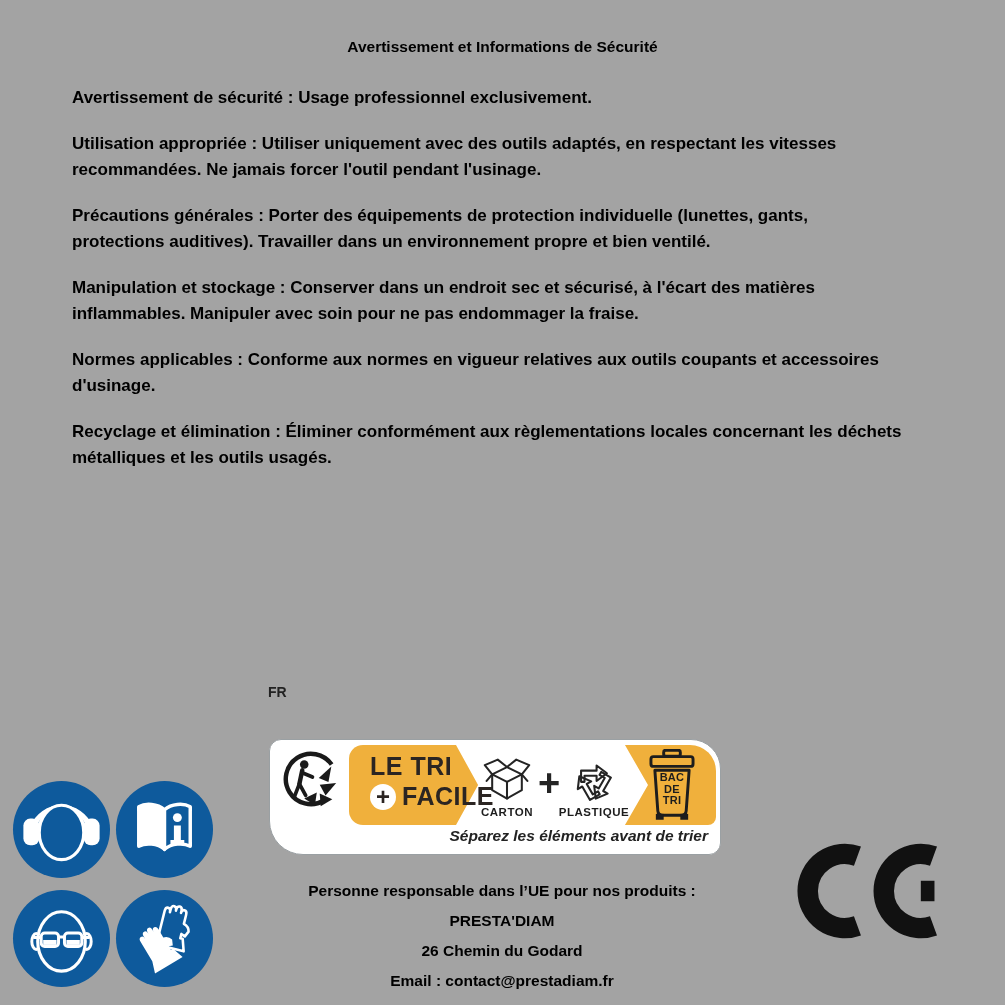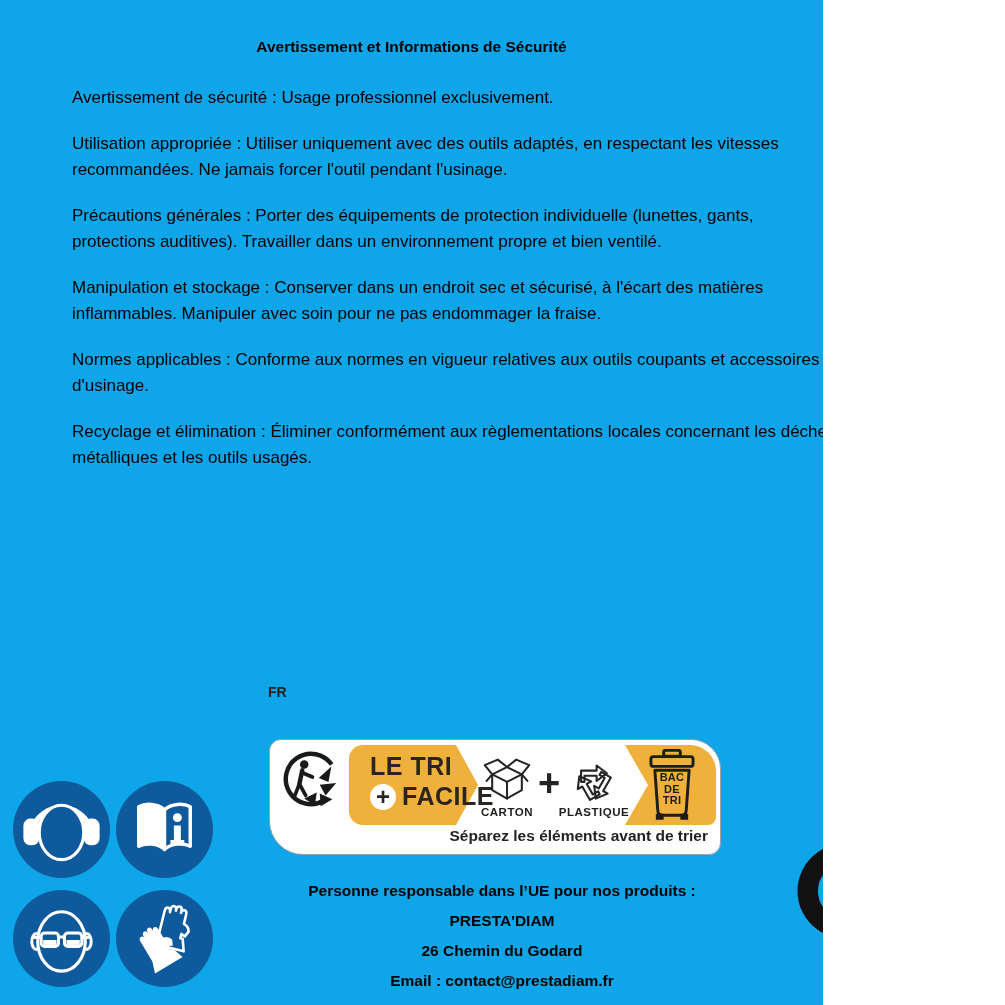--- a/index.html
+++ b/index.html
@@ -1,23 +1,23 @@
 <!DOCTYPE html>
 <html><head>
 <meta charset="utf-8">
 <style>
   html,body{margin:0;padding:0;background:#fff;}
-  .page{position:relative;width:823px;height:1005px;background:#0ea5e9;color:#000;
+  .page{position:relative;width:1005px;height:1005px;background:#a3a3a3;color:#000;
         font-family:"Liberation Sans", sans-serif;overflow:hidden;}
 
   .title{position:absolute;top:28px;left:0;right:0;text-align:center;
          font-size:15.5px;font-weight:bold;}
 
   .content{position:absolute;left:72px;top:85px;width:880px;}
-  .content p{margin:0 0 20px 0;font-size:17px;line-height:26px;white-space:pre-line;}
+  .content p{margin:0 0 20px 0;font-size:17px;line-height:26px;white-space:pre-line;font-weight:bold;}
 
   
   .picto-grid{position:absolute;left:12px;top:780px;display:grid;
               grid-template-columns:99px 99px;grid-gap:10px 4px;}
   .picto{width:99px;height:99px;}
   .picto svg{display:block;width:99px;height:99px;}
 
   
   .fr-code{position:absolute;left:268px;top:684px;font-size:14px;font-weight:bold;color:#222;}
   .tri-label{position:absolute;left:269px;top:739px;width:452px;height:116px;
@@ -35,21 +35,21 @@
   .plus-circle{width:26px;height:26px;border-radius:50%;background:#fff;color:#2b2522;
                font-size:24px;font-weight:900;line-height:25px;text-align:center;}
   .facile{font-size:25px;font-weight:900;letter-spacing:.5px;margin-left:6px;}
   .mat-icon{position:absolute;top:15px;}
   .mat-label{position:absolute;top:66px;font-size:11.5px;font-weight:bold;
              letter-spacing:.5px;text-align:center;color:#1d1d1d;}
   .plus-sep{position:absolute;left:268px;top:22px;font-size:38px;font-weight:800;color:#242424;}
   .bin{position:absolute;left:379px;top:9px;}
   .bin-text{position:absolute;left:381px;top:32px;width:42px;text-align:center;
             font-size:11px;line-height:11.5px;font-weight:800;color:#1d1d1d;letter-spacing:.3px;}
-  .tagline{position:absolute;right:12px;top:87px;font-size:15.5px;
+  .tagline{position:absolute;right:12px;top:87px;font-size:15.5px;font-style:italic;
            font-weight:bold;color:#222;}
 
   
   .address{position:absolute;left:252px;top:871px;width:500px;text-align:center;
            font-size:15.5px;font-weight:bold;line-height:21px;}
   .address div{margin:9px;}
 
   .ce{position:absolute;left:797px;top:842px;}
 </style>
 </head>

